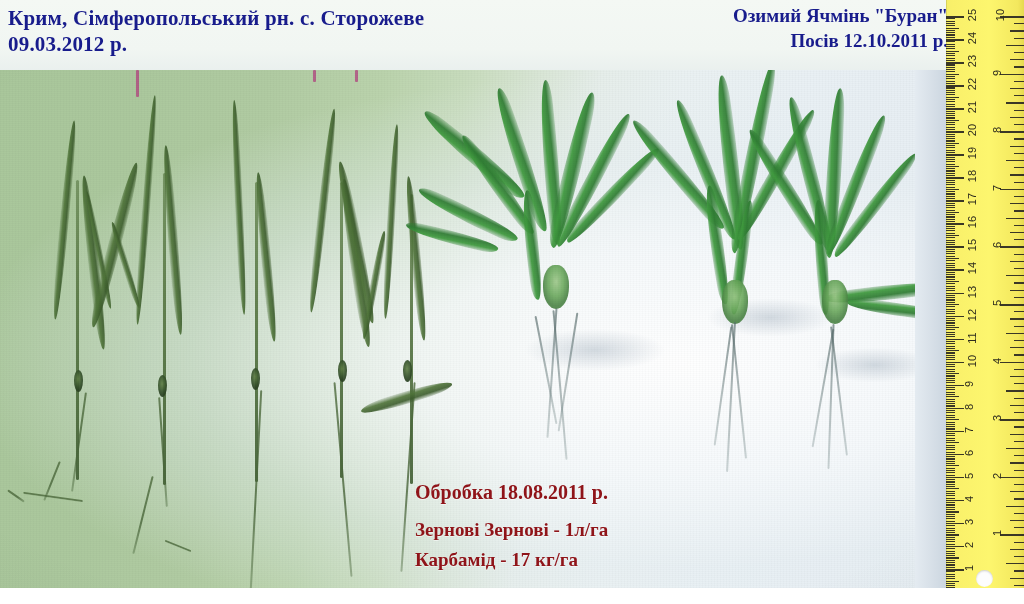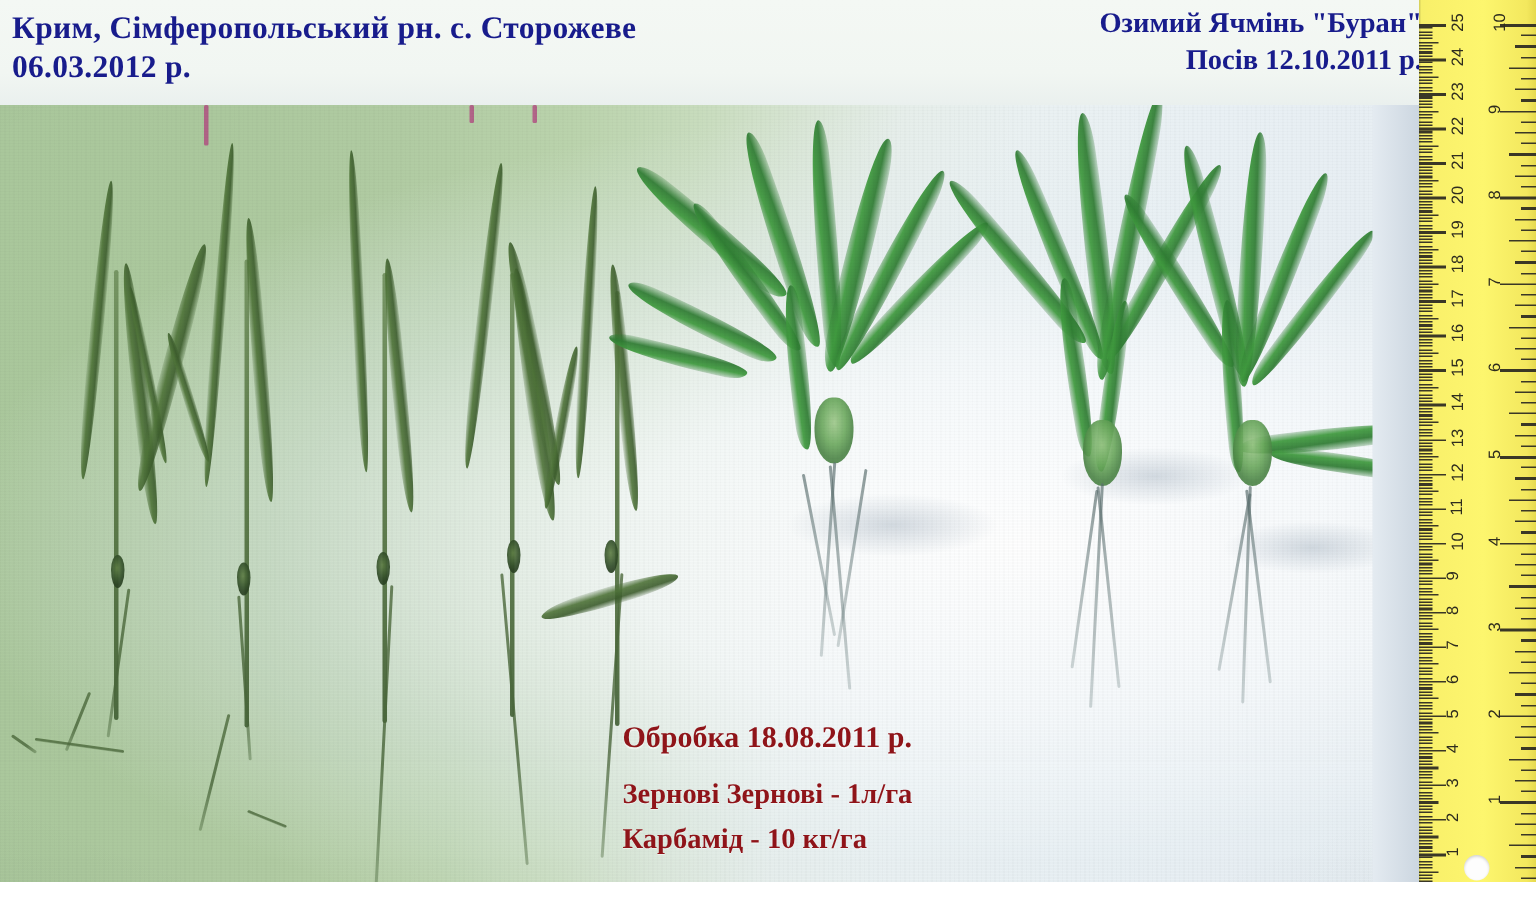--- a/index.html
+++ b/index.html
@@ -280,33 +280,33 @@
 
     <div class="grain"></div>
     <div class="vig"></div>
   </div>
 
   <div class="ruler-gap"></div>
 
   <div class="header-band">
     <div class="hdr-left">
       <div>Крим, Сімферопольський рн. с. Сторожеве</div>
-      <div>06.03.2012 р.</div>
+      <div>09.03.2012 р.</div>
     </div>
     <div class="hdr-right">
       <div>Озимий Ячмінь "Буран"</div>
       <div>Посів 12.10.2011 р.</div>
     </div>
   </div>
 
   <div class="cap-red">
     <div>Обробка 18.08.2011 р.</div>
     <div style="height:8px"></div>
     <div class="sub">Зернові Зернові - 1л/га</div>
-    <div class="sub">Карбамід - 10 кг/га</div>
+    <div class="sub">Карбамід - 17 кг/га</div>
   </div>
 
 
   <div class="blob"></div>
 
   <div class="ruler">
     <div class="r-cm">
         <div class="m" style="width: 18px; top: 592px; height: 1.6px;"></div>
         <div class="m" style="width: 9px; top: 589.7px; height: 1.2px;"></div>
         <div class="m" style="width: 9px; top: 587.4px; height: 1.2px;"></div>

